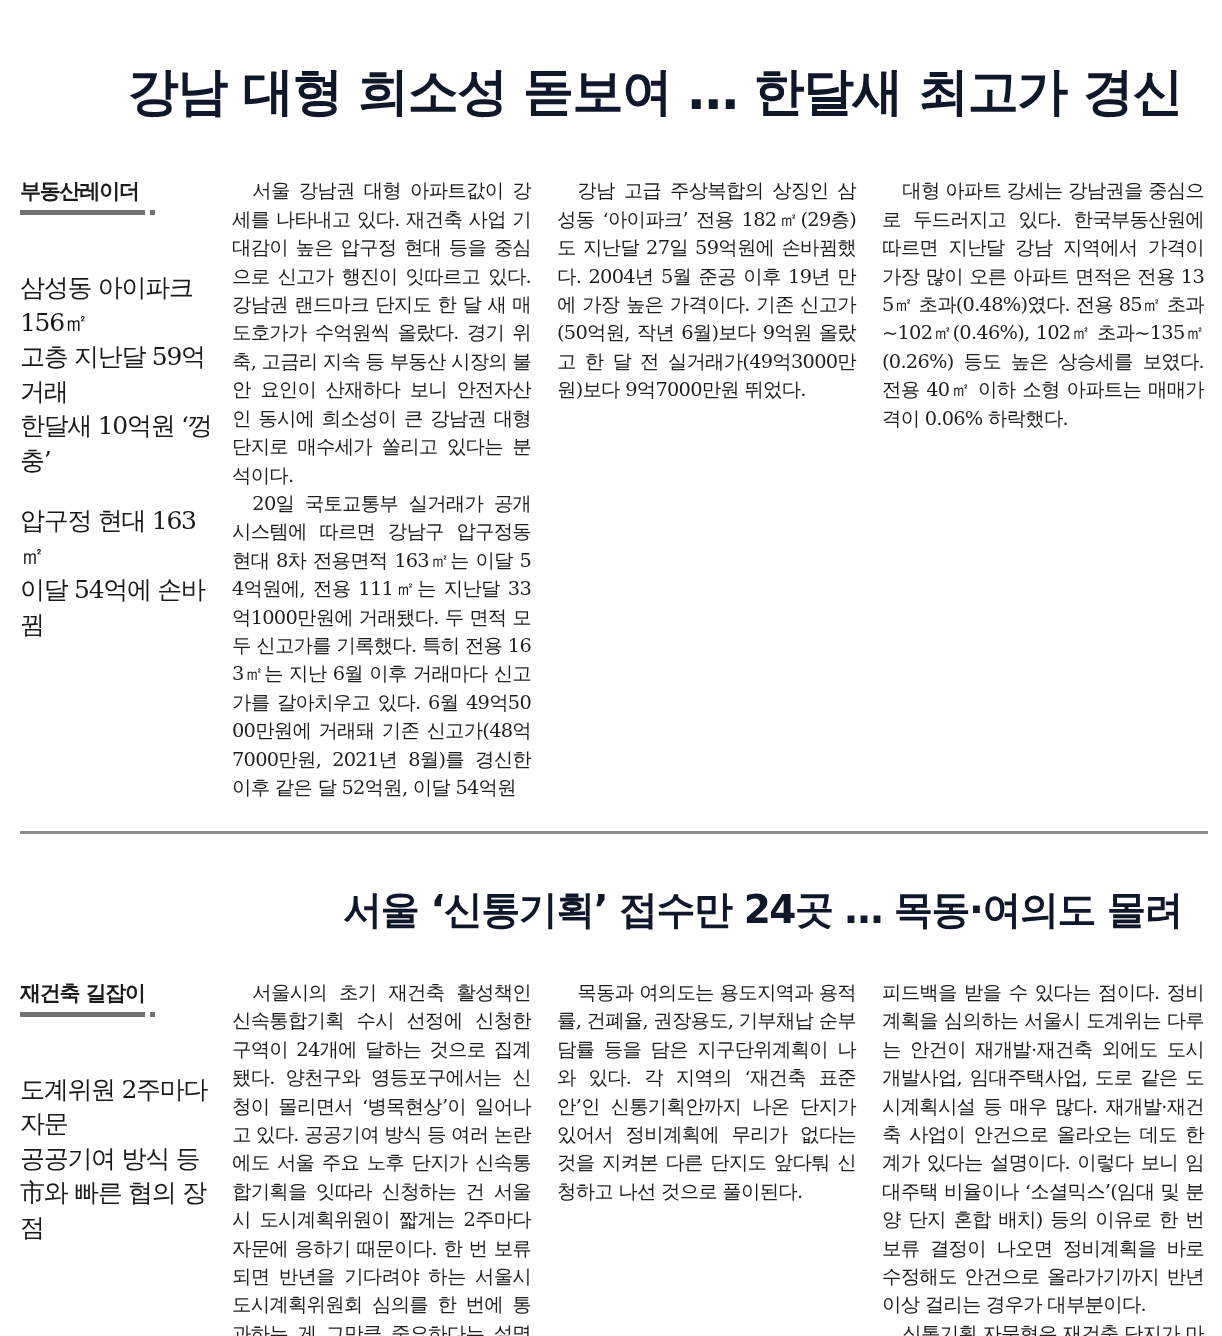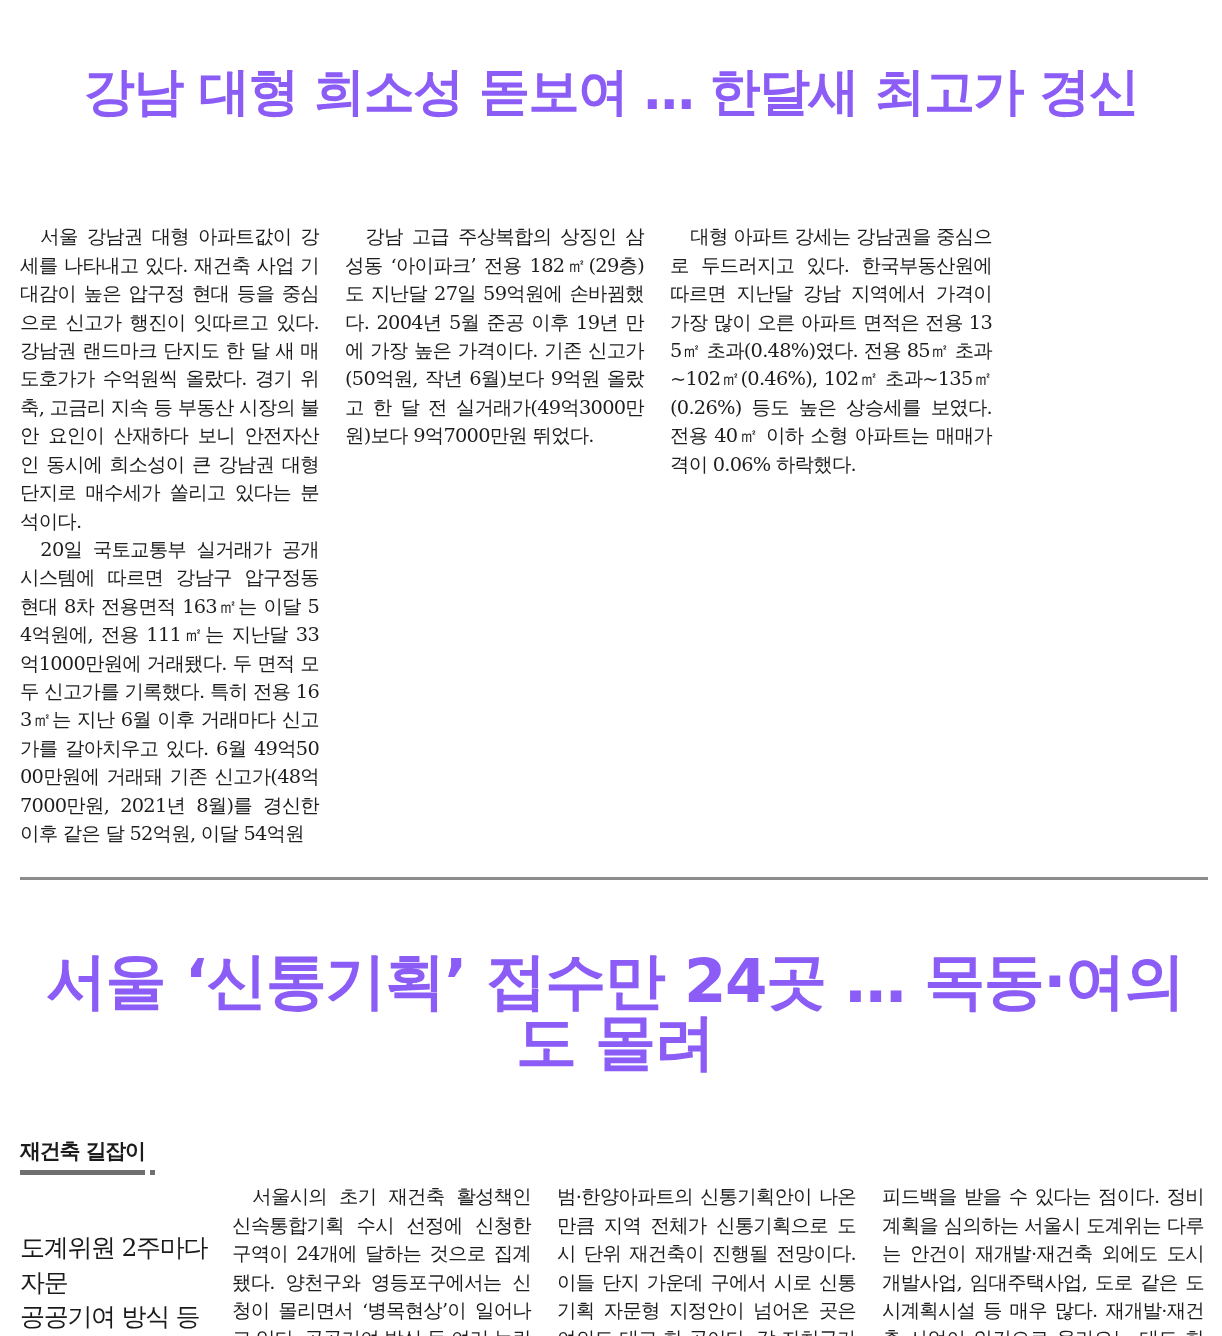--- a/index.html
+++ b/index.html
@@ -11,35 +11,35 @@
     width: 1222px;
     height: 1336px;
     font-family: "DejaVu Serif", "Liberation Serif", serif;
     color: #1a1a1a;
     position: relative;
     overflow: hidden;
   }
 
   
   .headline {
-    text-align: center;
+    text-align: right;
     font-family: "DejaVu Sans", "Liberation Sans", sans-serif;
     font-weight: bold;
     letter-spacing: -1.5px;
-    color: #8b5cf6;
+    color: #0f172a;
   }
   .headline-1 {
     font-size: 51px;
     line-height: 1;
     padding: 32px 40px 0 40px;
   }
   .headline-2 {
-    font-size: 61px;
+    font-size: 39px;
     line-height: 1;
-    padding: 30px 32px 0 40px;
+    padding: 30px 40px 0 40px;
   }
 
   
   .article {
     display: flex;
     align-items: flex-start;
     box-sizing: border-box;
   }
   .article-1 { padding: 26px 14px 0 20px; }
   .article-2 { padding: 24px 14px 0 20px; }
@@ -89,21 +89,20 @@
   .columns {
     flex: 1;
     display: flex;
     gap: 0;
   }
   .col {
     width: 325px;
     flex: 0 0 325px;
     box-sizing: border-box;
     padding-right: 26px;
-    margin-top: 46px;
   }
   .col:last-child { padding-right: 0; width: 322px; flex-basis: 322px; }
   .col p {
     margin: 0;
     font-size: 19.4px;
     line-height: 1.465;
     letter-spacing: -0.75px;
     text-align: justify;
     text-justify: inter-character;
     word-break: break-all;
@@ -119,20 +118,29 @@
     margin: 28px 14px 0 20px;
   }
 </style>
 </head>
 <body>
 
 <h1 class="headline headline-1">강남 대형 희소성 돋보여 … 한달새 최고가 경신</h1>
 
 <div class="article article-1">
 
+  <div class="sidebar">
+    <div class="kicker">부동산레이더</div>
+    <div class="kicker-rule">
+      <span class="bar"></span>
+      <span class="dot"></span>
+    </div>
+    <div class="subhead">삼성동 아이파크 156㎡<br>고층 지난달 59억 거래<br>한달새 10억원 ‘껑충’</div>
+    <div class="subhead">압구정 현대 163㎡<br>이달 54억에 손바뀜</div>
+  </div>
 
   <div class="columns">
     <div class="col">
         <p class="indent">서울 강남권 대형 아파트값이 강세를 나타내고 있다. 재건축 사업 기대감이 높은 압구정 현대 등을 중심으로 신고가 행진이 잇따르고 있다. 강남권 랜드마크 단지도 한 달 새 매도호가가 수억원씩 올랐다. 경기 위축, 고금리 지속 등 부동산 시장의 불안 요인이 산재하다 보니 안전자산인 동시에 희소성이 큰 강남권 대형 단지로 매수세가 쏠리고 있다는 분석이다.</p>
         <p class="indent">20일 국토교통부 실거래가 공개시스템에 따르면 강남구 압구정동 현대 8차 전용면적 163㎡는 이달 54억원에, 전용 111㎡는 지난달 33억1000만원에 거래됐다. 두 면적 모두 신고가를 기록했다. 특히 전용 163㎡는 지난 6월 이후 거래마다 신고가를 갈아치우고 있다. 6월 49억5000만원에 거래돼 기존 신고가(48억7000만원, 2021년 8월)를 경신한 이후 같은 달 52억원, 이달 54억원</p>
       </div>
     <div class="col">
         <p class="indent">강남 고급 주상복합의 상징인 삼성동 ‘아이파크’ 전용 182㎡(29층)도 지난달 27일 59억원에 손바뀜했다. 2004년 5월 준공 이후 19년 만에 가장 높은 가격이다. 기존 신고가(50억원, 작년 6월)보다 9억원 올랐고 한 달 전 실거래가(49억3000만원)보다 9억7000만원 뛰었다.</p>
       </div>
     <div class="col">
@@ -155,21 +163,20 @@
     </div>
     <div class="subhead">도계위원 2주마다 자문<br>공공기여 방식 등<br>市와 빠른 협의 장점</div>
 
   </div>
 
   <div class="columns">
     <div class="col">
         <p class="indent">서울시의 초기 재건축 활성책인 신속통합기획 수시 선정에 신청한 구역이 24개에 달하는 것으로 집계됐다. 양천구와 영등포구에서는 신청이 몰리면서 ‘병목현상’이 일어나고 있다. 공공기여 방식 등 여러 논란에도 서울 주요 노후 단지가 신속통합기획을 잇따라 신청하는 건 서울시 도시계획위원이 짧게는 2주마다 자문에 응하기 때문이다. 한 번 보류되면 반년을 기다려야 하는 서울시 도시계획위원회 심의를 한 번에 통과하는 게 그만큼 중요하다는 설명이다.</p>
       </div>
     <div class="col">
-        <p class="">범·한양아파트의 신통기획안이 나온 만큼 지역 전체가 신통기획으로 도시 단위 재건축이 진행될 전망이다. 이들 단지 가운데 구에서 시로 신통기획 자문형 지정안이 넘어온 곳은 여의도 대교 한 곳이다. 각 자치구가 서울시 선정 단계에서 탈락하지 않도록 법이나 지구단위계획 등 상위계획의 준수 여부 등을 검토 중인 것으로 전해졌다. 재개발 수시 선정 방식은 총 12개 구역이 신청해 9개 구역이 시로 넘어간 상태다.</p>
         <p class="indent">목동과 여의도는 용도지역과 용적률, 건폐율, 권장용도, 기부채납 순부담률 등을 담은 지구단위계획이 나와 있다. 각 지역의 ‘재건축 표준안’인 신통기획안까지 나온 단지가 있어서 정비계획에 무리가 없다는 것을 지켜본 다른 단지도 앞다퉈 신청하고 나선 것으로 풀이된다.</p>
       </div>
     <div class="col">
         <p class="">피드백을 받을 수 있다는 점이다. 정비계획을 심의하는 서울시 도계위는 다루는 안건이 재개발·재건축 외에도 도시개발사업, 임대주택사업, 도로 같은 도시계획시설 등 매우 많다. 재개발·재건축 사업이 안건으로 올라오는 데도 한계가 있다는 설명이다. 이렇다 보니 임대주택 비율이나 ‘소셜믹스’(임대 및 분양 단지 혼합 배치) 등의 이유로 한 번 보류 결정이 나오면 정비계획을 바로 수정해도 안건으로 올라가기까지 반년 이상 걸리는 경우가 대부분이다.</p>
         <p class="indent">신통기획 자문형은 재건축 단지가 마련해 온 정비계획안을 토대로 빠르게는 2주마다 서울시 도시계획위원이 자문에 응한다. 말이 많은 공공기여 방식에 대해서도 빠른 협의가 가능하다. 3명가량으로 구성한 도시계획위원회 수권분과소위를 열어 수시로 신통기획 대상지를 정비구역으로 지정하고 있다.</p>
       </div>
   </div>
 </div>
 
 </body></html>

